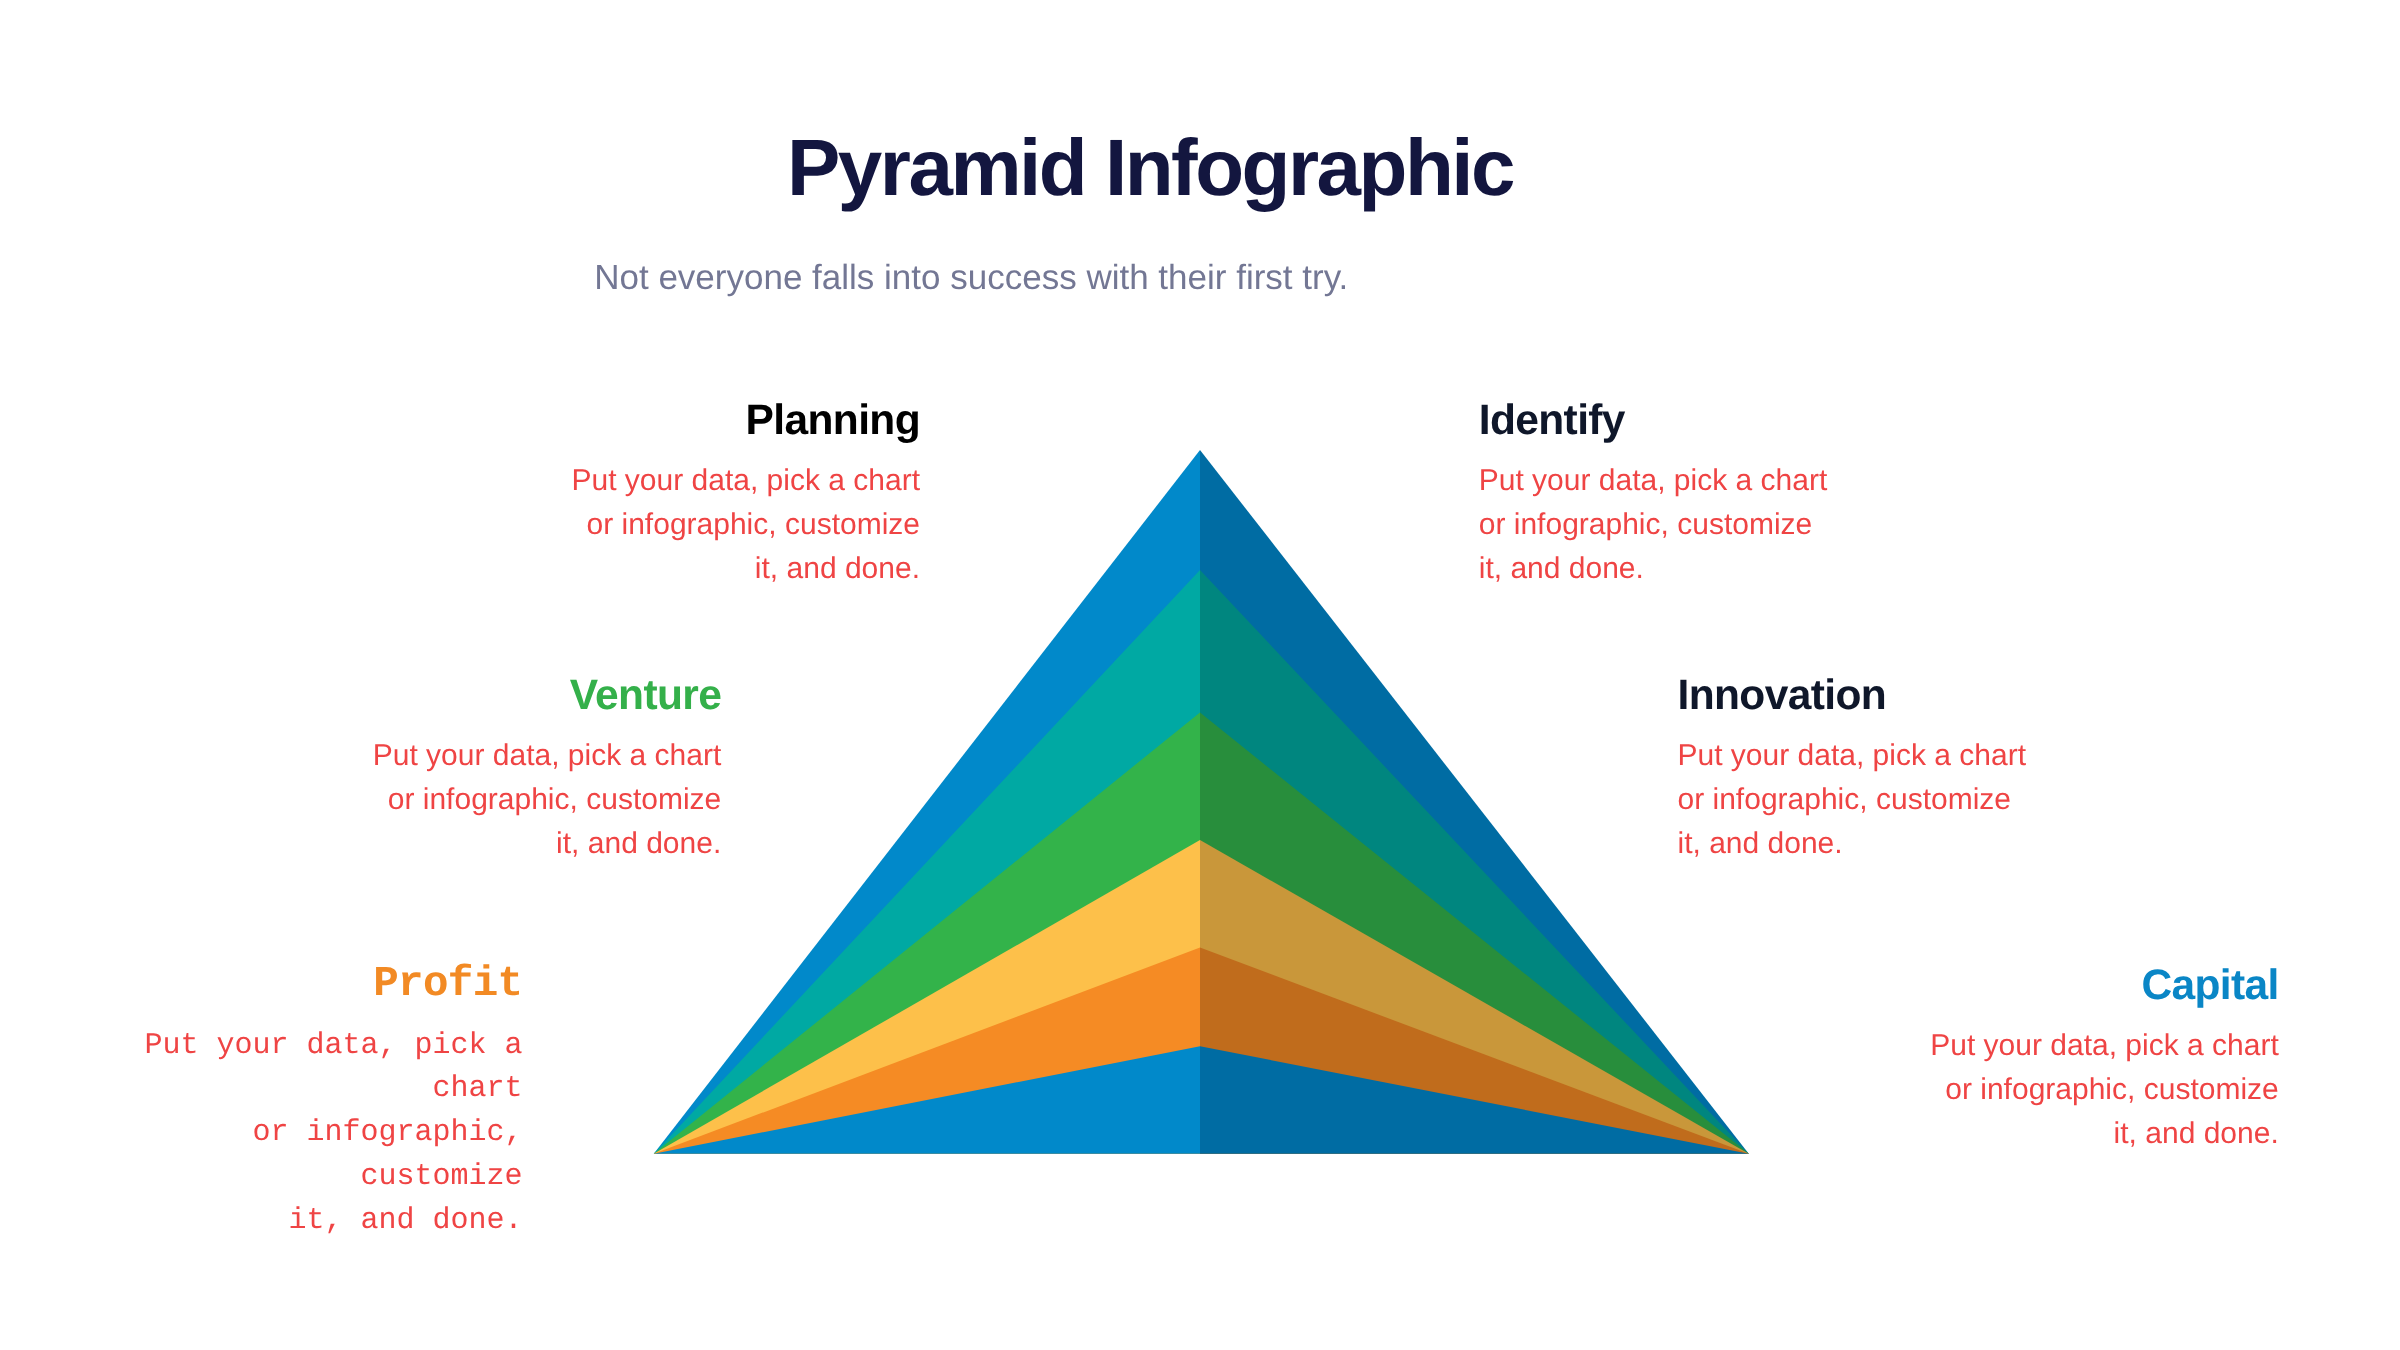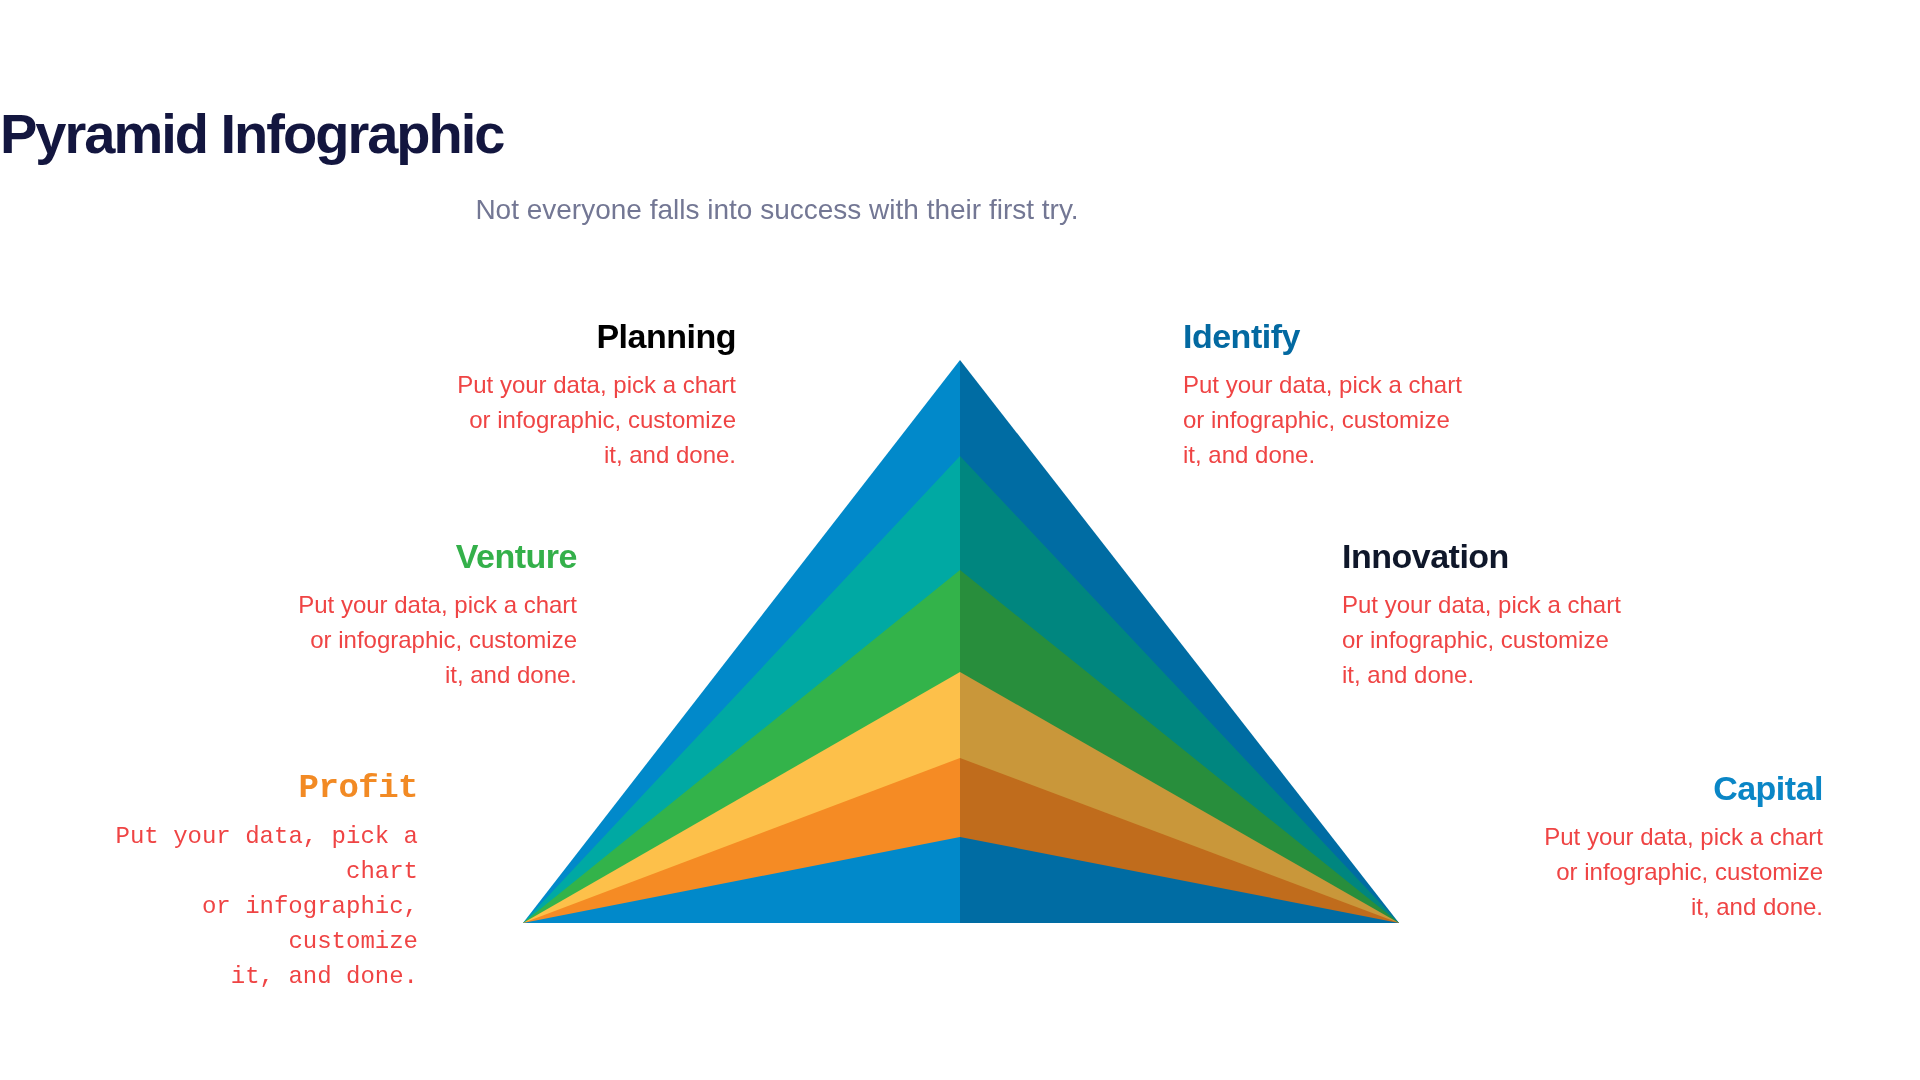--- a/index.html
+++ b/index.html
@@ -1,18 +1,18 @@
 <!DOCTYPE html>
 <html><head>
 <meta charset="utf-8">
 <style>
   html, body { margin:0; padding:0; background:#ffffff; }
   body { width:1920px; height:1080px; position:relative; overflow:hidden; font-family:"Liberation Sans", sans-serif; }
-  .title { position:absolute; left:0; width:1840px; top:88px; font-size:56px; font-weight:bold; color:#13163F; letter-spacing:-2px; line-height:92px; }
-  .subtitle { position:absolute; left:0; width:1554px; top:192px; text-align:center; font-size:28px; color:#737794; line-height:36px; }
+  .title { position:absolute; left:0; width:1840px; top:88px; text-align:center; font-size:64px; font-weight:bold; color:#13163F; letter-spacing:-2px; line-height:92px; }
+  .subtitle { position:absolute; left:0; width:1554px; top:204px; text-align:center; font-size:28px; color:#737794; line-height:36px; }
   .block { position:absolute; width:320px; }
   .block.left { text-align:right; }
   .block.right { text-align:left; }
   .block h2 { margin:0; font-size:34px; font-weight:bold; line-height:42px; letter-spacing:-0.5px; }
   .block p { margin:10px 0 0 0; font-size:24px; line-height:35px; color:#ef4444; white-space:pre-line; }
   svg.pyr { position:absolute; left:0; top:0; }
 </style>
 </head>
 <body>
 
@@ -35,21 +35,21 @@
   </svg>
 
 <div class="block left" style="left:416px; top:315px;">
   <h2 style="color:#000000">Planning</h2>
   <p>Put your data, pick a chart
 or infographic, customize
 it, and done.</p>
 </div>
 
 <div class="block right" style="left:1183px; top:315px;">
-  <h2 style="color:#0369a1">Identify</h2>
+  <h2 style="color:#0f172a">Identify</h2>
   <p>Put your data, pick a chart
 or infographic, customize
 it, and done.</p>
 </div>
 
 <div class="block left" style="left:257px; top:535px;">
   <h2 style="color:#34B04A">Venture</h2>
   <p>Put your data, pick a chart
 or infographic, customize
 it, and done.</p>

